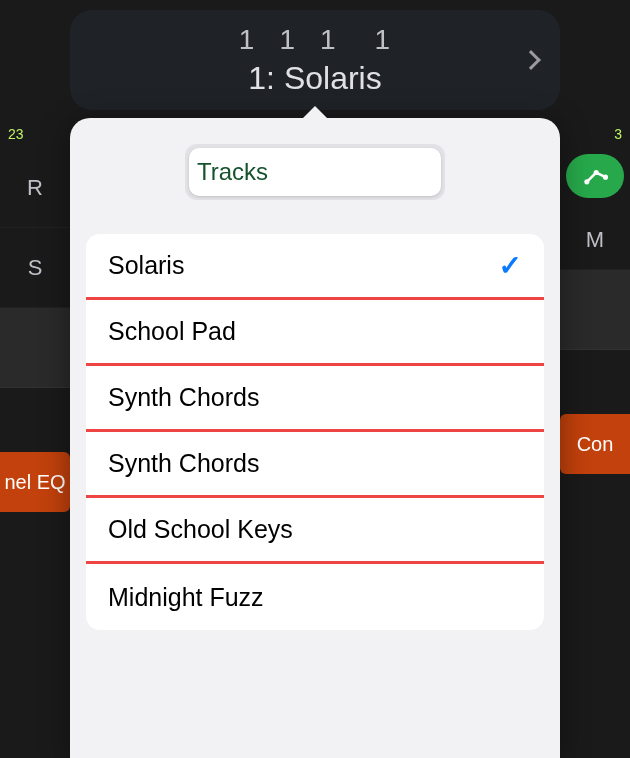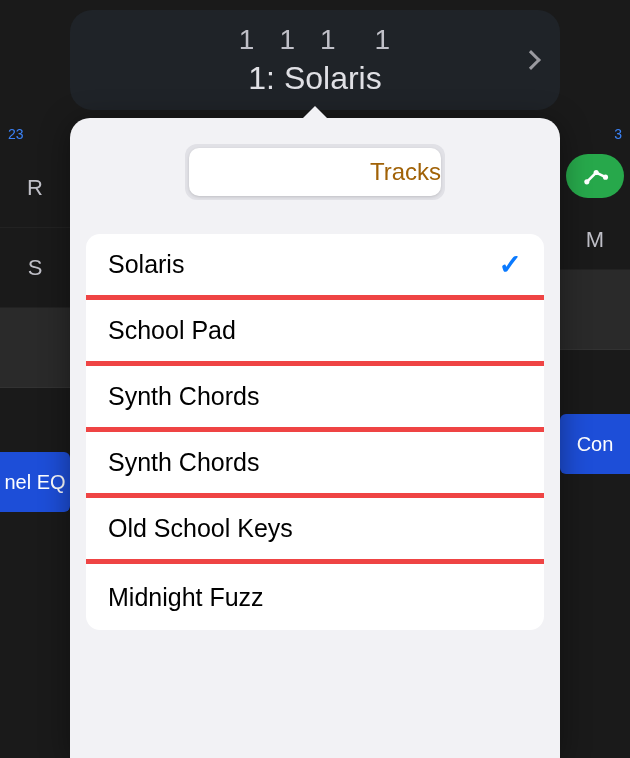--- a/index.html
+++ b/index.html
@@ -31,27 +31,27 @@
       width: 14px; height: 14px;
       border-top: 3px solid #9a9aa0;
       border-right: 3px solid #9a9aa0;
       transform: translateY(-50%) rotate(45deg);
     }
 
     
     .left-strip, .right-strip { position:absolute; top:120px; bottom:0; width:70px; }
     .left-strip { left:0; } .right-strip { right:0; }
     .strip-cell { height:80px; display:flex; align-items:center; justify-content:center; color:#bfbfc7; font-size:22px; border-bottom:1px solid rgba(255,255,255,0.04); }
-    .ruler-tiny { color:#3b82f6; font-size:14px; height:auto; padding:6px 8px; border:none; justify-content:flex-start; }
+    .ruler-tiny { color:#bef264; font-size:14px; height:auto; padding:6px 8px; border:none; justify-content:flex-start; }
     .ruler-right { justify-content:flex-end; }
     .dark-area { background:#2a2a2a; flex:1; min-height:60px; }
     .blue-chip {
       margin-top:64px;
       height:60px;
-      background:#1d4ed8;
+      background:#c2410c;
       color:#fff;
       font-size:20px;
       display:flex; align-items:center; justify-content:center;
       border-radius:0 6px 6px 0;
     }
     .blue-chip.right { border-radius:6px 0 0 6px; }
     .green-btn{
       width:58px; height:44px; background:#27a84b; border-radius:22px;
       display:flex; align-items:center; justify-content:center; margin:6px auto 12px auto;
     }
@@ -75,36 +75,36 @@
       border-left:14px solid transparent;
       border-right:14px solid transparent;
       border-bottom:14px solid #f2f2f5;
     }
 
     .segmented {
       width:260px; margin:26px auto 0 auto;
       background:#e1e1e6; border-radius:12px; padding:4px;
       display:flex; position:relative;
     }
-    .seg-btn { flex:1; text-align:right; font-size:24px; font-weight:500; color:#a16207; padding:10px 0; border-radius:10px; cursor:pointer; }
+    .seg-btn { flex:1; text-align:left; font-size:24px; font-weight:500; color:#14532d; padding:10px 8px; border-radius:10px; cursor:pointer; }
     .seg-btn.active { background:#ffffff; box-shadow:0 1px 3px rgba(0,0,0,0.15); }
 
     .list {
       background:#ffffff;
       margin:34px 16px 0 16px;
       border-radius:14px;
       overflow:hidden;
     }
     .row {
       display:flex; align-items:center; justify-content:space-between;
       padding:0 22px;
       height:66px;
       font-size:25px;
       color:#000;
-      border-bottom:5px solid #ef4444;
+      border-bottom:3px solid #ef4444;
     }
     .row:last-child{ border-bottom:none; }
     .check { color:#0a7aff; font-size:28px; font-weight:600; }
   </style>
 </head>
 <body>
 
 <div class="top-capsule">
   <div class="top-numbers">
     <span>1</span>

